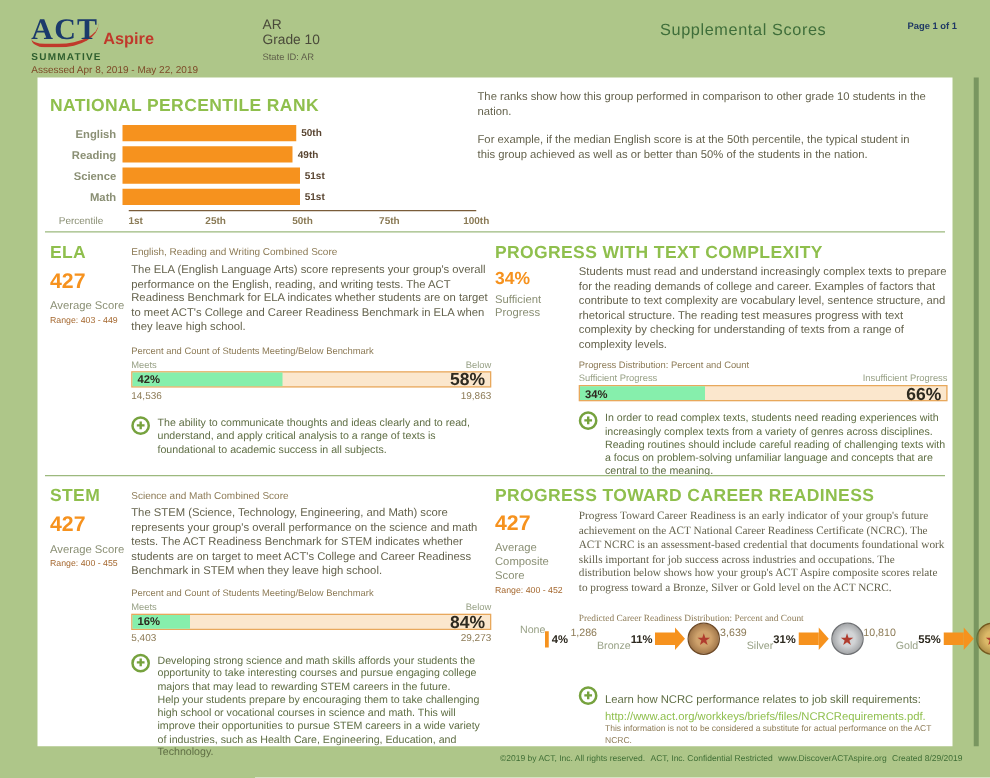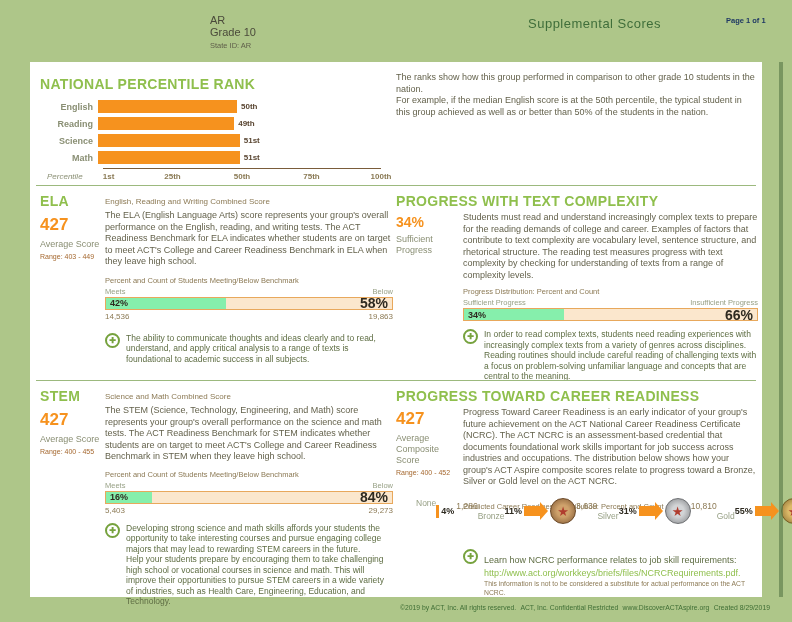--- a/index.html
+++ b/index.html
@@ -53,21 +53,21 @@
   
   .npr-wrap { position:absolute; left:10px; top:12px; }
   .npr-row { display:flex; align-items:center; height:17px; }
   .npr-label { width:58px; text-align:right; font-size:9px; font-weight:bold; color:#8a8f74; padding-right:5px; }
   .npr-track { width:278px; position:relative; display:flex; align-items:center; }
   .npr-bar { height:13px; background:#F6921E; }
   .npr-val { margin-left:4px; font-size:8px; font-weight:bold; color:#5a4632; white-space:nowrap; }
   .npr-axis { margin-left:63px; width:278px; border-top:1.5px solid #7a5c3a; position:relative; height:14px; margin-top:2px; }
   .npr-tick { position:absolute; top:3px; font-size:8px; font-weight:bold; color:#8a7a55; transform:translateX(-50%); }
   .t0{left:2%;} .t25{left:25%;} .t50{left:50%;} .t75{left:75%;} .t100{left:100%;}
-  .npr-axis-label { position:absolute; left:-56px; top:3px; font-size:8px; color:#8a8f74;font-style:italic; }
+  .npr-axis-label { position:absolute; left:-56px; top:3px; font-size:8px; color:#8a8f74; }
   
   .sec-left-head { position:absolute; width:62px; }
   .sec-content { position:absolute; }
   
   .cr-row { position:absolute; display:flex; }
   .cr-group { display:flex; flex-direction:row; }
   .cr-name { font-size:8.5px; color:#98a186; margin-bottom:3px; }
   .cr-mid { display:flex; align-items:center; height:26px; }
   .cr-pct { font-size:9px; font-weight:bold; color:#2e2a20; margin-right:2px; white-space:nowrap; }
   .cr-tick { width:3px; height:13px; background:#F6921E; margin-right:2px; }
@@ -82,20 +82,27 @@
   .al-r { align-items:flex-end; } .al-r .cr-count { align-self:flex-start; }
   .link { font-size:9px; color:#8fbf4d; text-decoration:none; display:block; margin-top:1px; }
   .disclaimer { font-size:6.8px; line-height:8.5px; color:#8c7a55; margin-top:2px; }
   
   .footer { position:absolute; left:400px; top:604px; width:370px; display:flex; justify-content:space-between; font-size:6.8px; color:#3f6e35; }
 </style>
 </head>
 <body>
 
 <div class="hdr">
+  <div class="logo-block">
+    <div>
+      <span class="logo-act">ACT</span><span class="logo-aspire">Aspire</span>
+    </div>
+    <div class="summative">SUMMATIVE</div>
+    <div class="assessed">Assessed Apr 8, 2019 - May 22, 2019</div>
+  </div>
   <div class="hdr-center">
     <div class="hdr-region">AR</div>
     <div class="hdr-grade">Grade 10</div>
     <div class="hdr-stateid">State ID: AR</div>
   </div>
   <div class="hdr-right">
     <div class="hdr-title">Supplemental Scores</div>
   </div>
   <div class="page-num">Page 1 of 1</div>
 </div>
@@ -134,23 +141,23 @@
     </div>
     <div class="npr-axis">
       <span class="npr-axis-label">Percentile</span>
       <span class="npr-tick t0">1st</span>
       <span class="npr-tick t25">25th</span>
       <span class="npr-tick t50">50th</span>
       <span class="npr-tick t75">75th</span>
       <span class="npr-tick t100">100th</span>
     </div>
   </div>
-  <div style="position:absolute;left:366px;top:10px;width:362px;">
+  <div style="position:absolute;left:352px;top:10px;width:362px;">
     <p class="body-txt">The ranks show how this group performed in comparison to other grade 10 students in the nation.</p>
-    <p class="body-txt" style="">For example, if the median English score is at the 50th percentile, the typical student in this group achieved as well as or better than 50% of the students in the nation.</p>
+    <p class="body-txt" style="margin-top:11px;">For example, if the median English score is at the 50th percentile, the typical student in this group achieved as well as or better than 50% of the students in the nation.</p>
   </div>
 
   <div class="divider d1"></div>
 
   <div class="sec-left-head" style="left:10px;top:131px;">
     <h2 class="sec">ELA</h2>
     <div class="score-big" style="margin-top:6px;">427</div>
     <div class="score-label">Average Score</div>
     <div class="range">Range: 403 - 449</div>
   </div>
@@ -240,21 +247,21 @@
 Help your students prepare by encouraging them to take challenging high school or vocational courses in science and math. This will improve their opportunities to pursue STEM careers in a wide variety of industries, such as Health Care, Engineering, Education, and Technology.</span>
     </div>
   </div>
 
   <h2 class="sec" style="position:absolute;left:366px;top:326px;">PROGRESS TOWARD CAREER READINESS</h2>
   <div class="sec-left-head" style="left:366px;top:347px;">
     <div class="score-big">427</div>
     <div class="score-label">Average Composite Score</div>
     <div class="range">Range: 400 - 452</div>
   </div>
-  <div class="sec-content" style="left:433px;top:345px;width:295px;">
+  <div class="sec-content" style="left:433px;top:345px;width:295px;font-family:Liberation Serif, serif;">
     <p class="body-txt">Progress Toward Career Readiness is an early indicator of your group's future achievement on the ACT National Career Readiness Certificate (NCRC). The ACT NCRC is an assessment-based credential that documents foundational work skills important for job success across industries and occupations. The distribution below shows how your group's ACT Aspire composite scores relate to progress toward a Bronze, Silver or Gold level on the ACT NCRC.</p>
     <div class="caption" style="margin-top:14px;">Predicted Career Readiness Distribution: Percent and Count</div>
   </div>
 
   <div class="cr-row" style="left:374px;top:436px;width:356px;justify-content:space-between;">
     <div class="cr-group">
       <div class="cr-name" style="margin-left:12px;">None</div>
       <div class="cr-mid">
           <span class="cr-tick"></span>
           <span class="cr-pct">4%</span>

